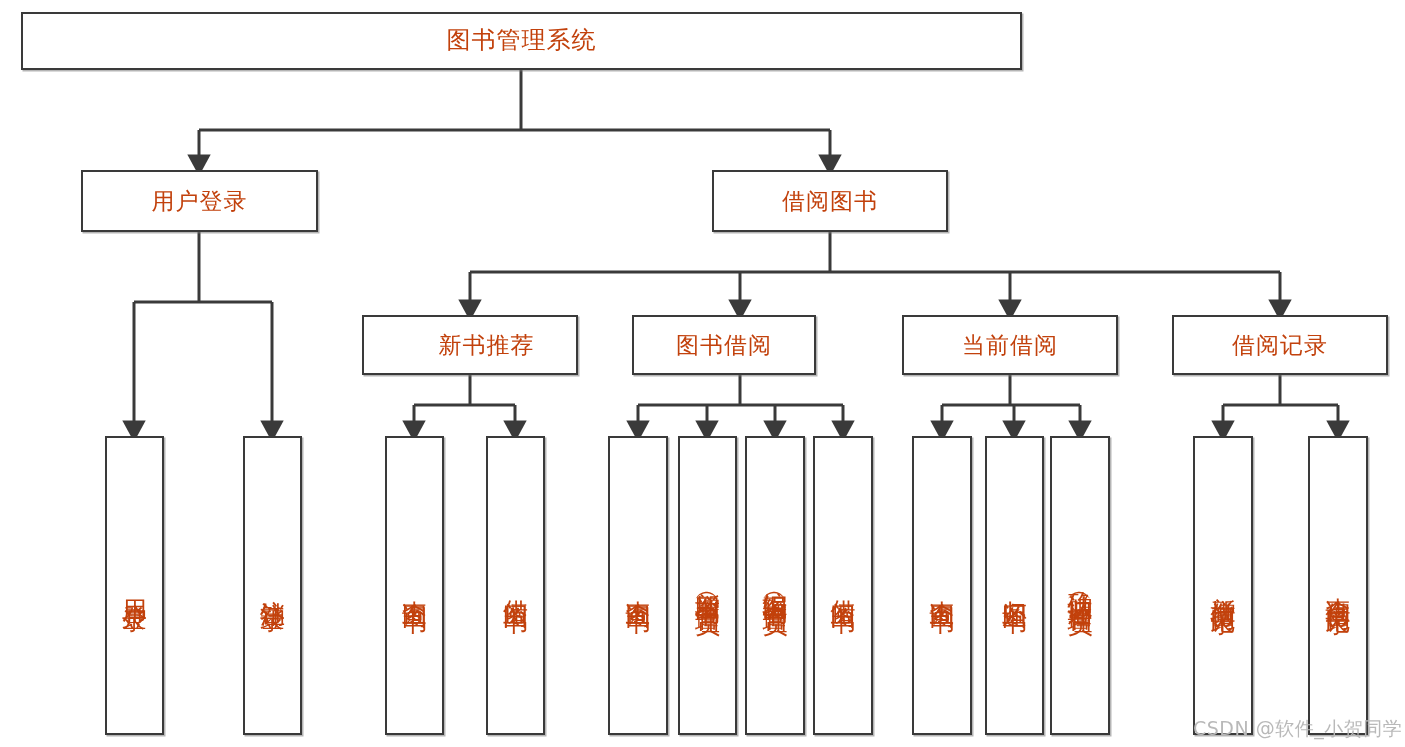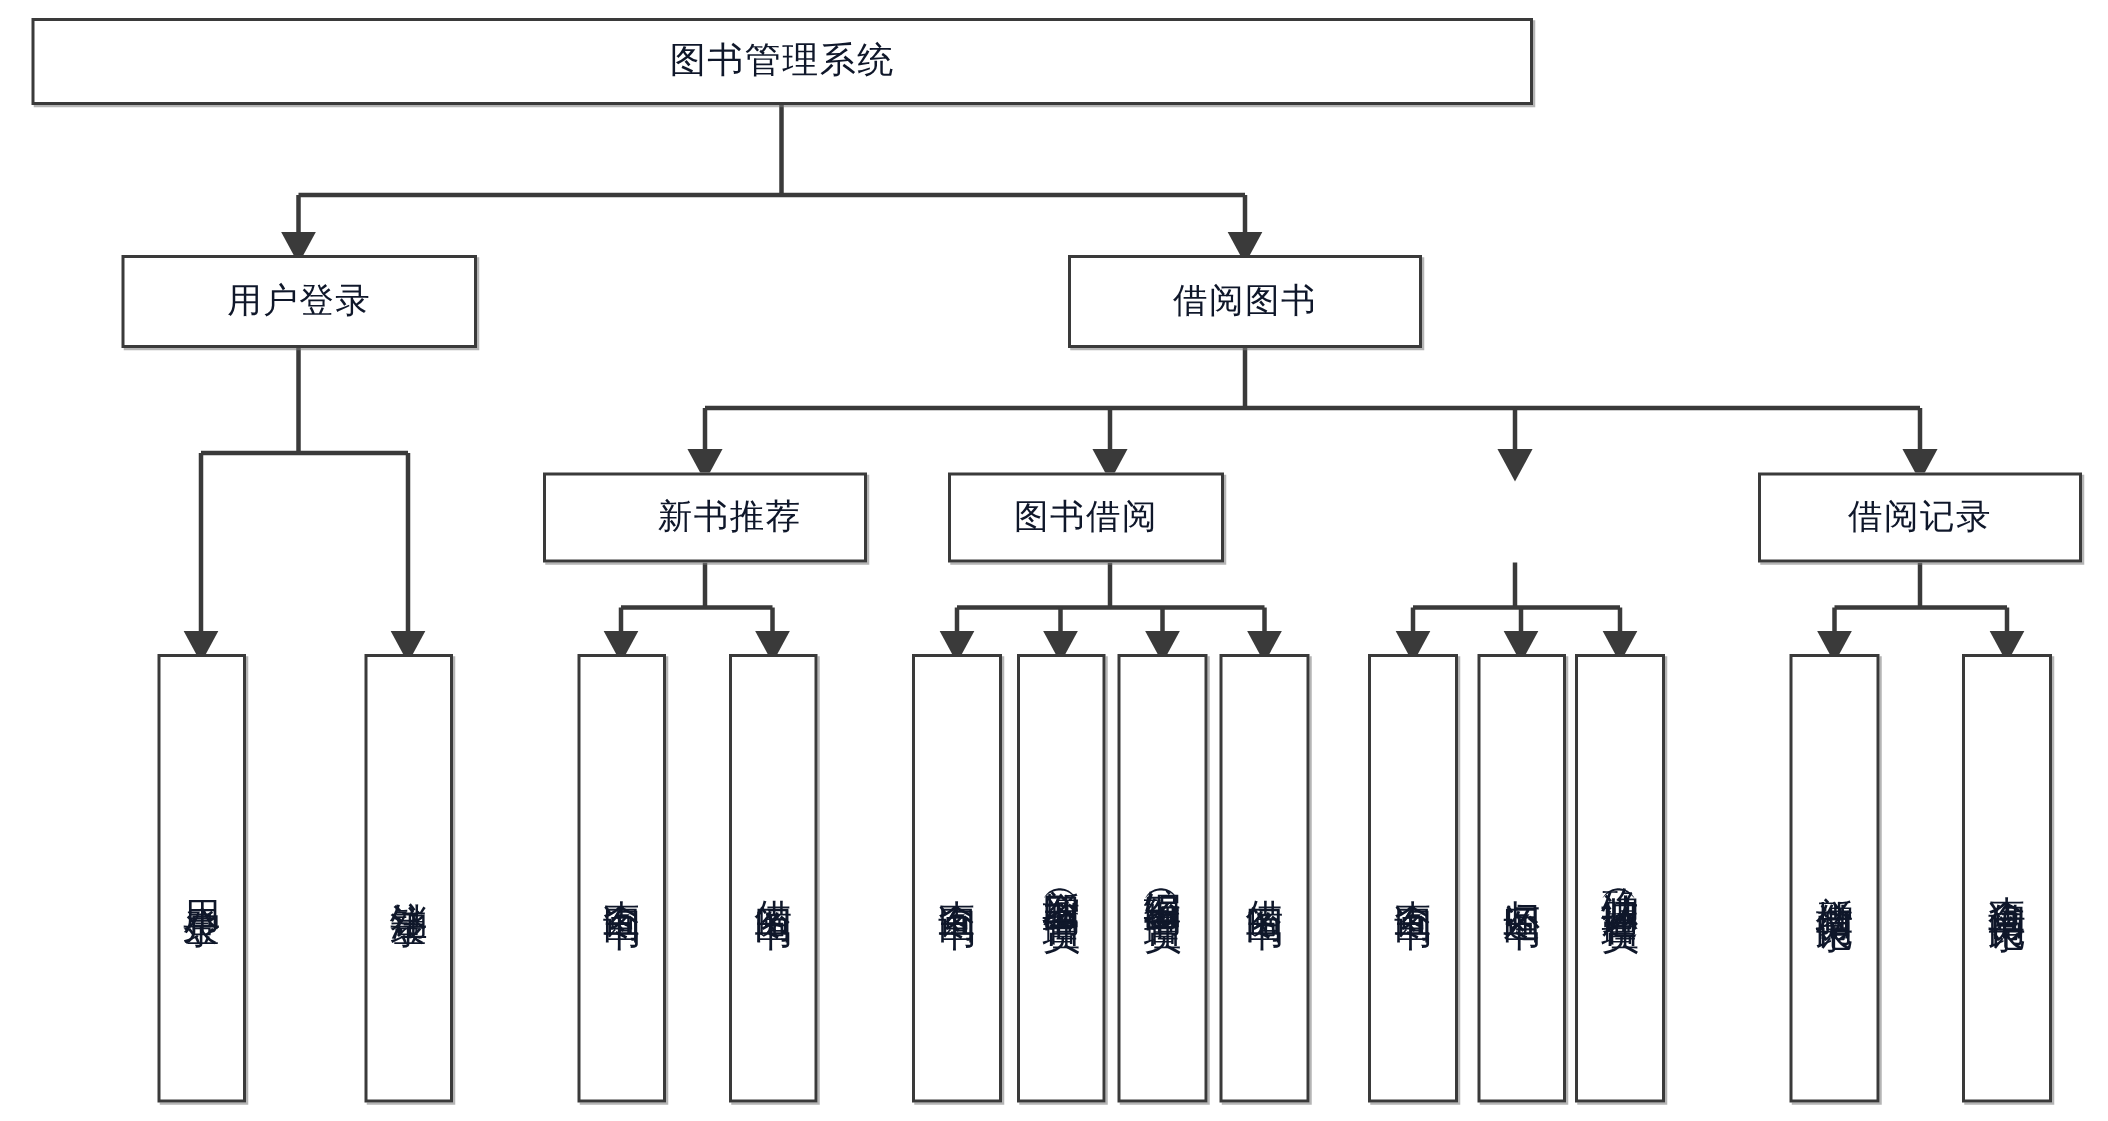--- a/index.html
+++ b/index.html
@@ -34,21 +34,21 @@
     border: 2.5px solid #3a3a3a;
     display: flex;
     align-items: center;
     justify-content: center;
     box-shadow: 1.5px 1.5px 0 rgba(120,120,120,0.55);
   }
   .node-label {
     font-size: 23px;
     line-height: 1.08;
     letter-spacing: 1px;
-    color: #0f172a;
+    color: #c2410c;
     text-align: center;
     white-space: nowrap;
   }
   .node.leaf .node-label {
     writing-mode: vertical-rl;
     text-orientation: upright;
     font-size: 25px;
     letter-spacing: 3px;
     line-height: 1.0;
     white-space: nowrap;
@@ -128,20 +128,23 @@
   <div class="node lvl1" style="left:712px; top:170px; width:236px; height:62px;">
     <span class="node-label">借阅图书</span>
   </div>
 
   <div class="node lvl2" style="left:362px; top:315px; width:216px; height:60px;padding-left:33px;">
     <span class="node-label">新书推荐</span>
   </div>
   <div class="node lvl2" style="left:632px; top:315px; width:184px; height:60px;">
     <span class="node-label">图书借阅</span>
   </div>
+  <div class="node lvl2" style="left:902px; top:315px; width:216px; height:60px;">
+    <span class="node-label">当前借阅</span>
+  </div>
   <div class="node lvl2" style="left:1172px; top:315px; width:216px; height:60px;">
     <span class="node-label">借阅记录</span>
   </div>
 
   <div class="node leaf" style="left:105px; top:436px; width:59px; height:299px;">
     <span class="node-label">用户登录</span>
   </div>
   <div class="node leaf" style="left:243px; top:436px; width:59px; height:299px;">
     <span class="node-label">注销登录</span>
   </div>
@@ -172,14 +175,15 @@
   <div class="node leaf" style="left:1050px; top:436px; width:60px; height:299px;">
     <span class="node-label">确认归还（管理员）</span>
   </div>
   <div class="node leaf" style="left:1193px; top:436px; width:60px; height:299px;">
     <span class="node-label">新增借阅记录</span>
   </div>
   <div class="node leaf" style="left:1308px; top:436px; width:60px; height:299px;">
     <span class="node-label">查询借阅记录</span>
   </div>
 
+  <div class="watermark" style="left:1193px; top:716px;">CSDN @软件_小贺同学</div>
 
 </div>
 
 </body></html>

